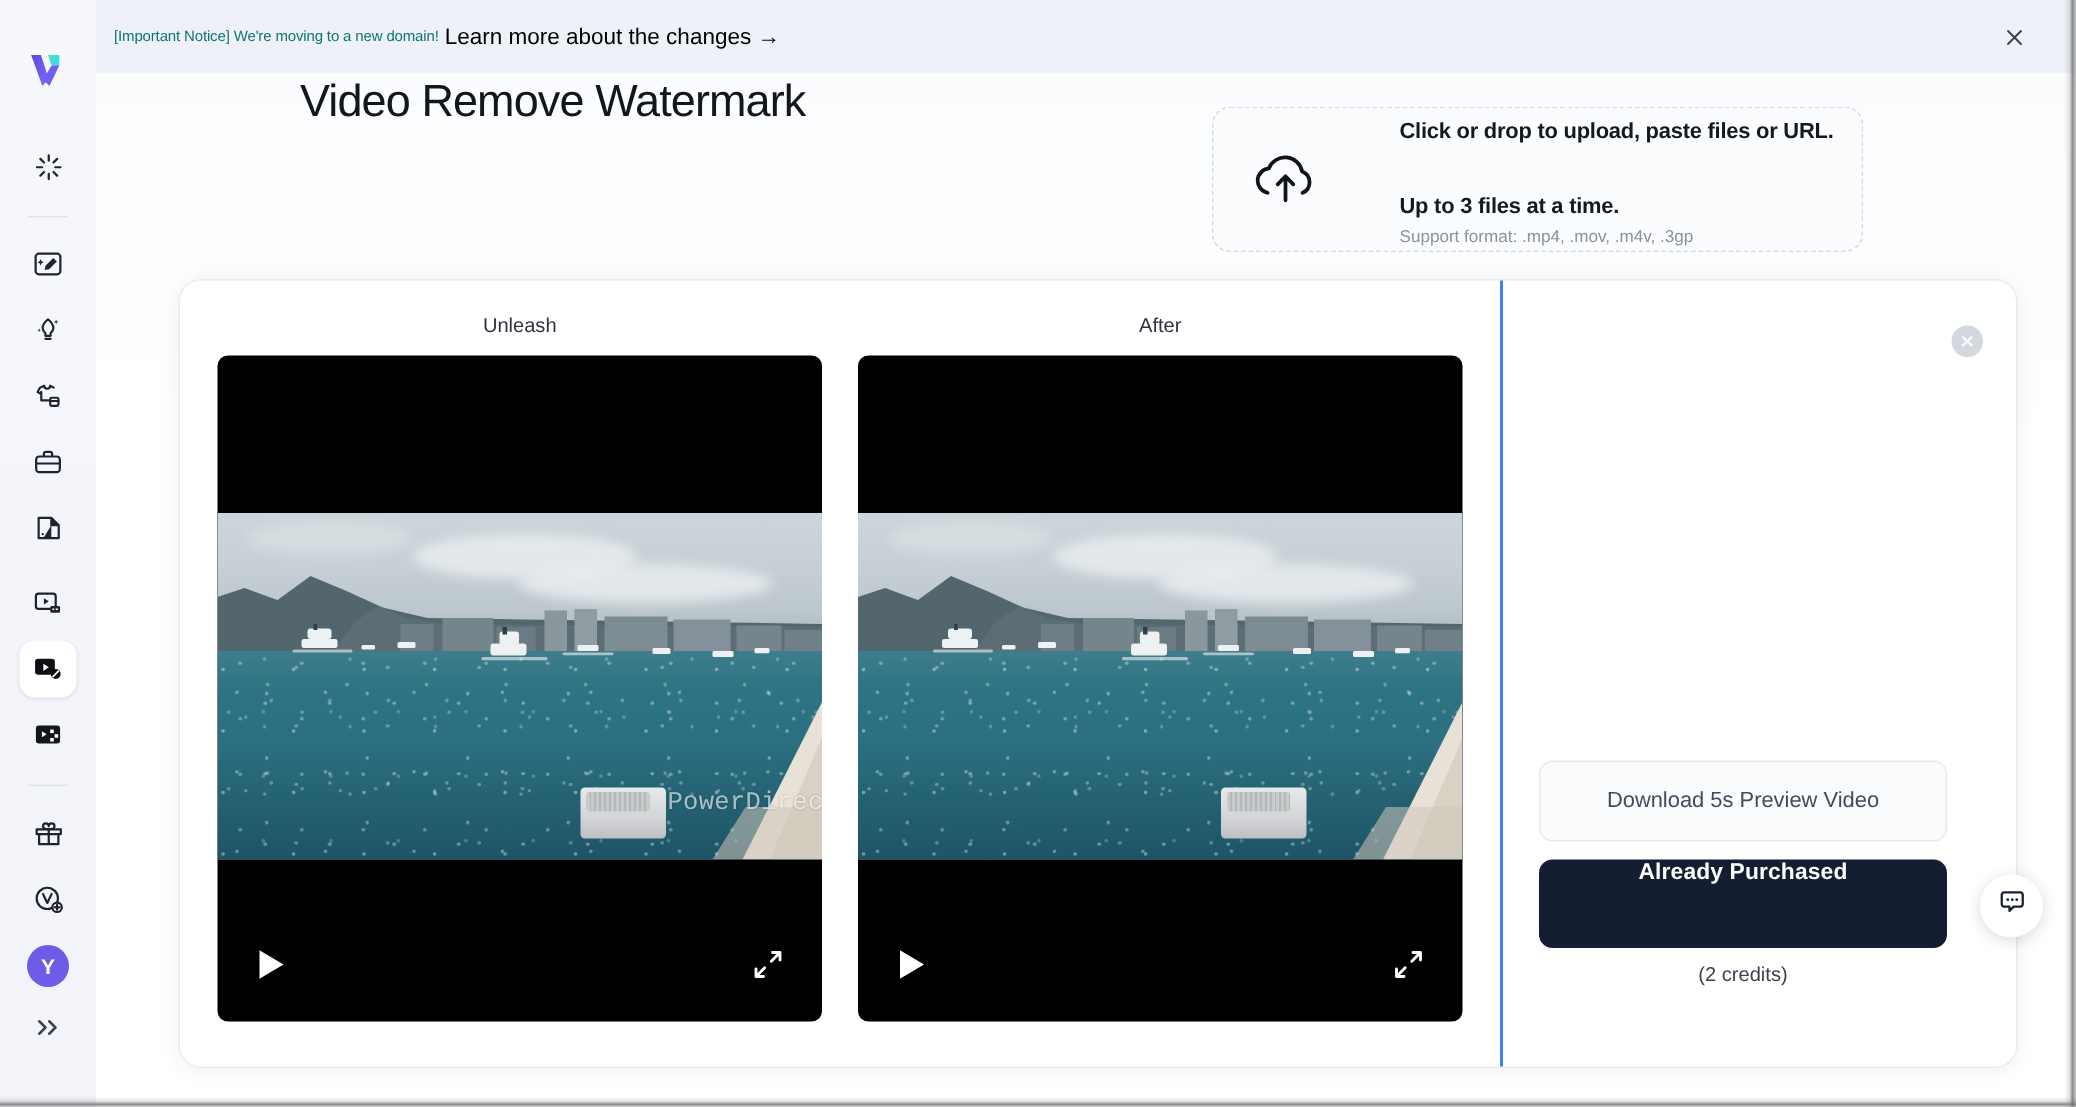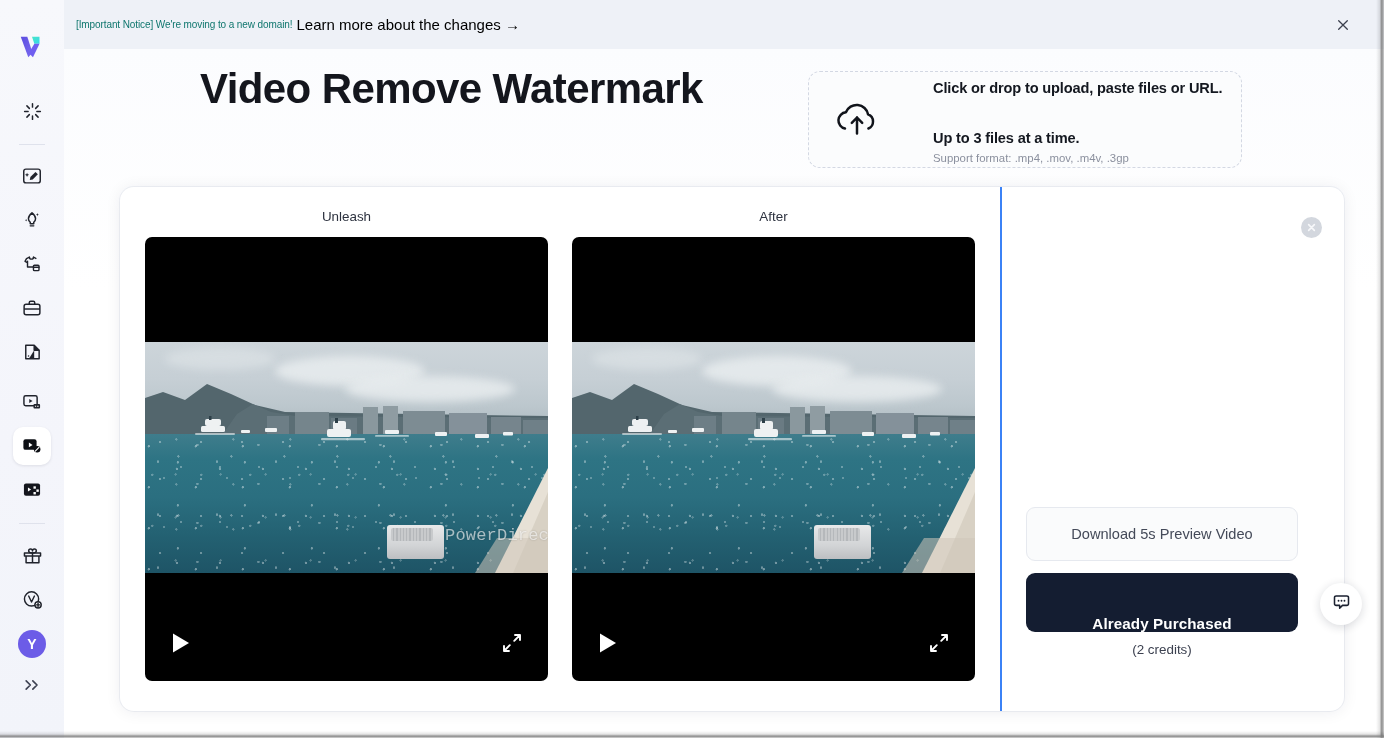--- a/index.html
+++ b/index.html
@@ -102,22 +102,22 @@
     width: 1320px; height: 689px;
     background: linear-gradient(180deg,#fbfcfe 0%, #ffffff 35%, #ffffff 100%);
     overflow: hidden;
   }
 
   
   .hdr {
     position: absolute; left: 0; top: 0; width: 1320px; height: 138px;
   }
   .hero-title {
-    position: absolute; left: 136px; top: 16px;
-    font-size: 42px; font-weight: 700; color: #14161d;
+    position: absolute; left: 136px; top: 2px;
+    font-size: 30px; font-weight: 400; color: #14161d;
     letter-spacing: -0.6px;
   }
   .hero-sub {
     position: absolute; left: 137px; top: 67px;
     width: 545px;
     font-size: 13.4px; line-height: 21px; color: #3d4250;
   }
 
   
   .upload {
@@ -262,21 +262,21 @@
     color: #444a59; font-size: 14.6px;
     display: flex; align-items: center; justify-content: center;
     cursor: pointer;
   }
   .btn-purchased {
     position: absolute; left: 24px; top: 386px;
     width: 272px; height: 59px;
     border-radius: 9px;
     background: #141d31;
     color: #ffffff; font-size: 15.2px; font-weight: 700;
-    display: flex; align-items: flex-end; justify-content: center;
+    display: flex; align-items: flex-start; justify-content: center;
     cursor: pointer;
     letter-spacing: .1px;
   }
   .credits {
     position: absolute; left: 24px; top: 455px; width: 272px;
     text-align: center; font-size: 13.4px; color: #3c4150;
   }
 
   
   .fab {

